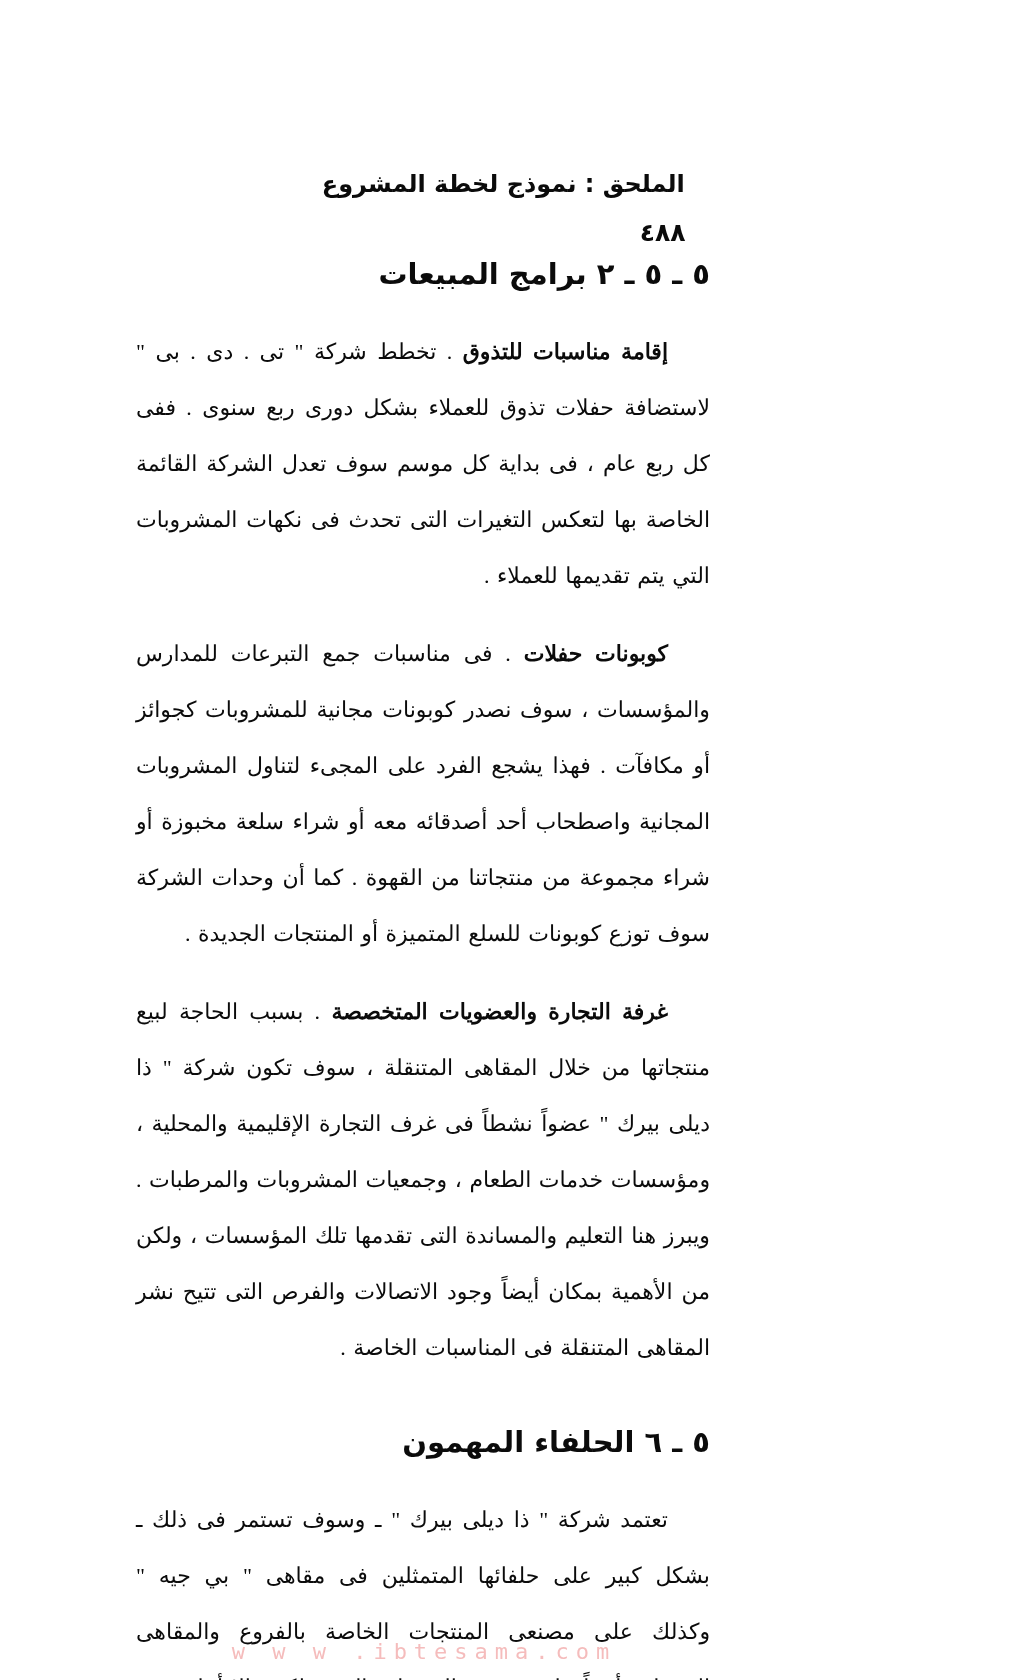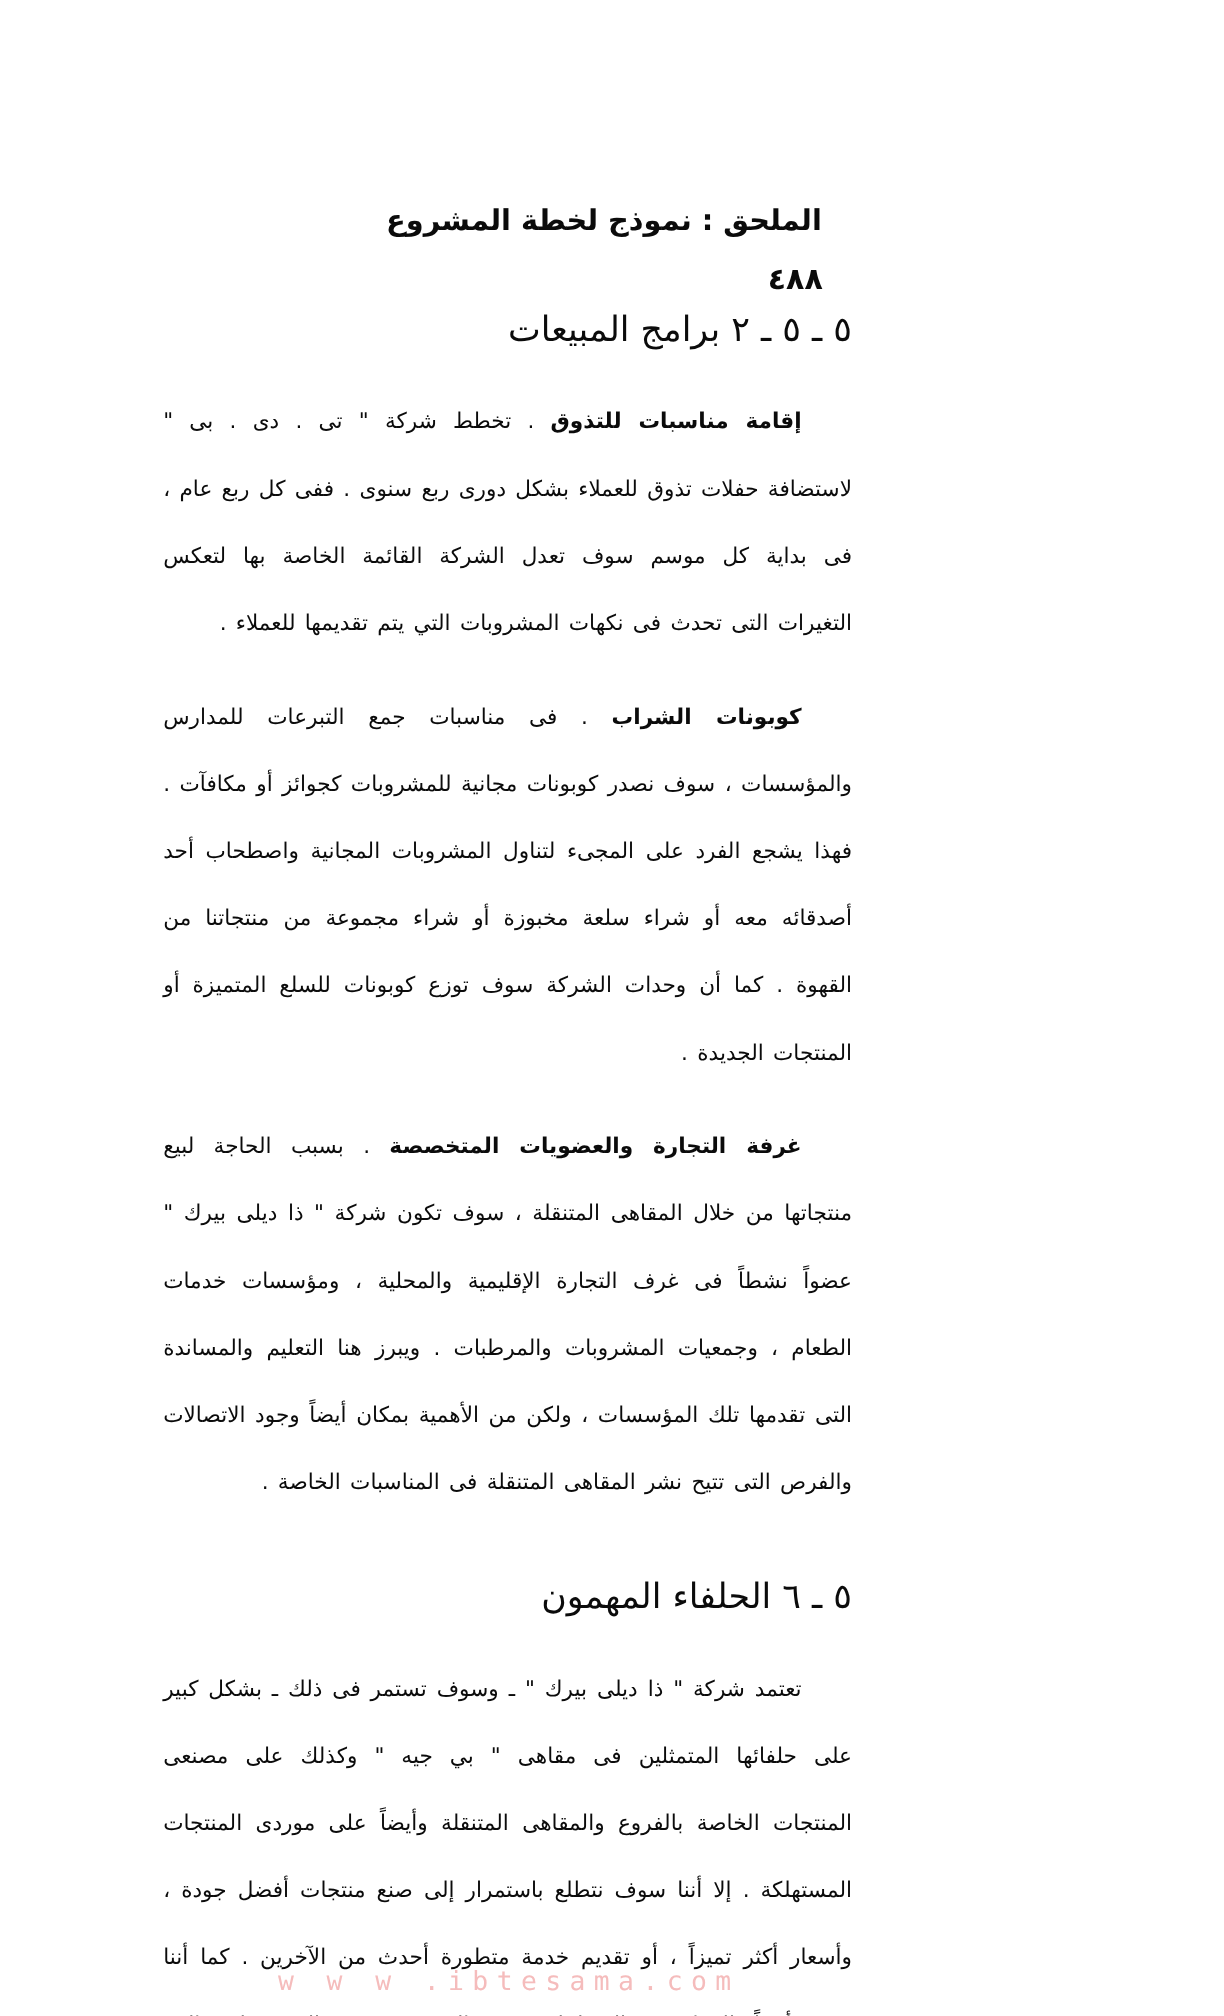--- a/index.html
+++ b/index.html
@@ -51,38 +51,39 @@
     top: 240px;
     right: 138px;
     left: 136px;
     direction: rtl;
     text-align: justify;
   }
   .section-heading {
     margin: 0;
     padding: 0;
     font-size: 29px;
-    font-weight: normal;
+    font-weight: bold;
     text-align: right;
     line-height: 40px;
   }
   .section-heading.first {
     margin-top: 14px;
   }
   .section-heading.second {
     margin-top: 46px;
   }
   .para {
     margin: 0;
     margin-top: 22px;
-    font-size: 18px;
+    font-size: 22px;
     line-height: 56px;
     text-indent: 42px;
     text-align: justify;
     word-spacing: 2px;
+    font-family: Liberation Serif, serif;
   }
   .para .lead {
     font-weight: bold;
   }
   .para.first-of-section {
     margin-top: 30px;
   }
   .watermark {
     position: absolute;
     bottom: 16px;
@@ -104,21 +105,21 @@
     <div class="header-title">الملحق : نموذج لخطة المشروع</div>
     <div class="page-number">٤٨٨</div>
   </div>
 
   <div class="content">
 
     <h2 class="section-heading first">٥ ـ ٥ ـ ٢ برامج المبيعات</h2>
 
     <p class="para first-of-section"><strong class="lead">إقامة مناسبات للتذوق</strong><span> . تخطط شركة " تى . دى . بى " لاستضافة حفلات تذوق للعملاء بشكل دورى ربع سنوى . ففى كل ربع عام ، فى بداية كل موسم سوف تعدل الشركة القائمة الخاصة بها لتعكس التغيرات التى تحدث فى نكهات المشروبات التي يتم تقديمها للعملاء .</span></p>
 
-    <p class="para"><strong class="lead">كوبونات الشراب</strong><span> . فى مناسبات جمع التبرعات للمدارس والمؤسسات ، سوف نصدر كوبونات مجانية للمشروبات كجوائز أو مكافآت . فهذا يشجع الفرد على المجىء لتناول المشروبات المجانية واصطحاب أحد أصدقائه معه أو شراء سلعة مخبوزة أو شراء مجموعة من منتجاتنا من القهوة . كما أن وحدات الشركة سوف توزع كوبونات للسلع المتميزة أو المنتجات الجديدة .</span></p>
+    <p class="para"><strong class="lead">كوبونات حفلات</strong><span> . فى مناسبات جمع التبرعات للمدارس والمؤسسات ، سوف نصدر كوبونات مجانية للمشروبات كجوائز أو مكافآت . فهذا يشجع الفرد على المجىء لتناول المشروبات المجانية واصطحاب أحد أصدقائه معه أو شراء سلعة مخبوزة أو شراء مجموعة من منتجاتنا من القهوة . كما أن وحدات الشركة سوف توزع كوبونات للسلع المتميزة أو المنتجات الجديدة .</span></p>
 
     <p class="para"><strong class="lead">غرفة التجارة والعضويات المتخصصة</strong><span> . بسبب الحاجة لبيع منتجاتها من خلال المقاهى المتنقلة ، سوف تكون شركة " ذا ديلى بيرك " عضواً نشطاً فى غرف التجارة الإقليمية والمحلية ، ومؤسسات خدمات الطعام ، وجمعيات المشروبات والمرطبات . ويبرز هنا التعليم والمساندة التى تقدمها تلك المؤسسات ، ولكن من الأهمية بمكان أيضاً وجود الاتصالات والفرص التى تتيح نشر المقاهى المتنقلة فى المناسبات الخاصة .</span></p>
 
     <h2 class="section-heading second">٥ ـ ٦ الحلفاء المهمون</h2>
 
     <p class="para first-of-section"><span>تعتمد شركة " ذا ديلى بيرك " ـ وسوف تستمر فى ذلك ـ بشكل كبير على حلفائها المتمثلين فى مقاهى " بي جيه " وكذلك على مصنعى المنتجات الخاصة بالفروع والمقاهى المتنقلة وأيضاً على موردى المنتجات المستهلكة . إلا أننا سوف نتطلع باستمرار إلى صنع منتجات أفضل جودة ، وأسعار أكثر تميزاً ، أو تقديم خدمة متطورة أحدث من الآخرين . كما أننا نعتبر أيضاً المدارس والمنظمات غير الربحية وحتى المؤسسات التى تستضيف واحدة من</span></p>
 
   </div>
 
   <div class="watermark" style="color: rgb(245, 188, 188); margin-top: 17px;">w w w .ibtesama.com</div>

